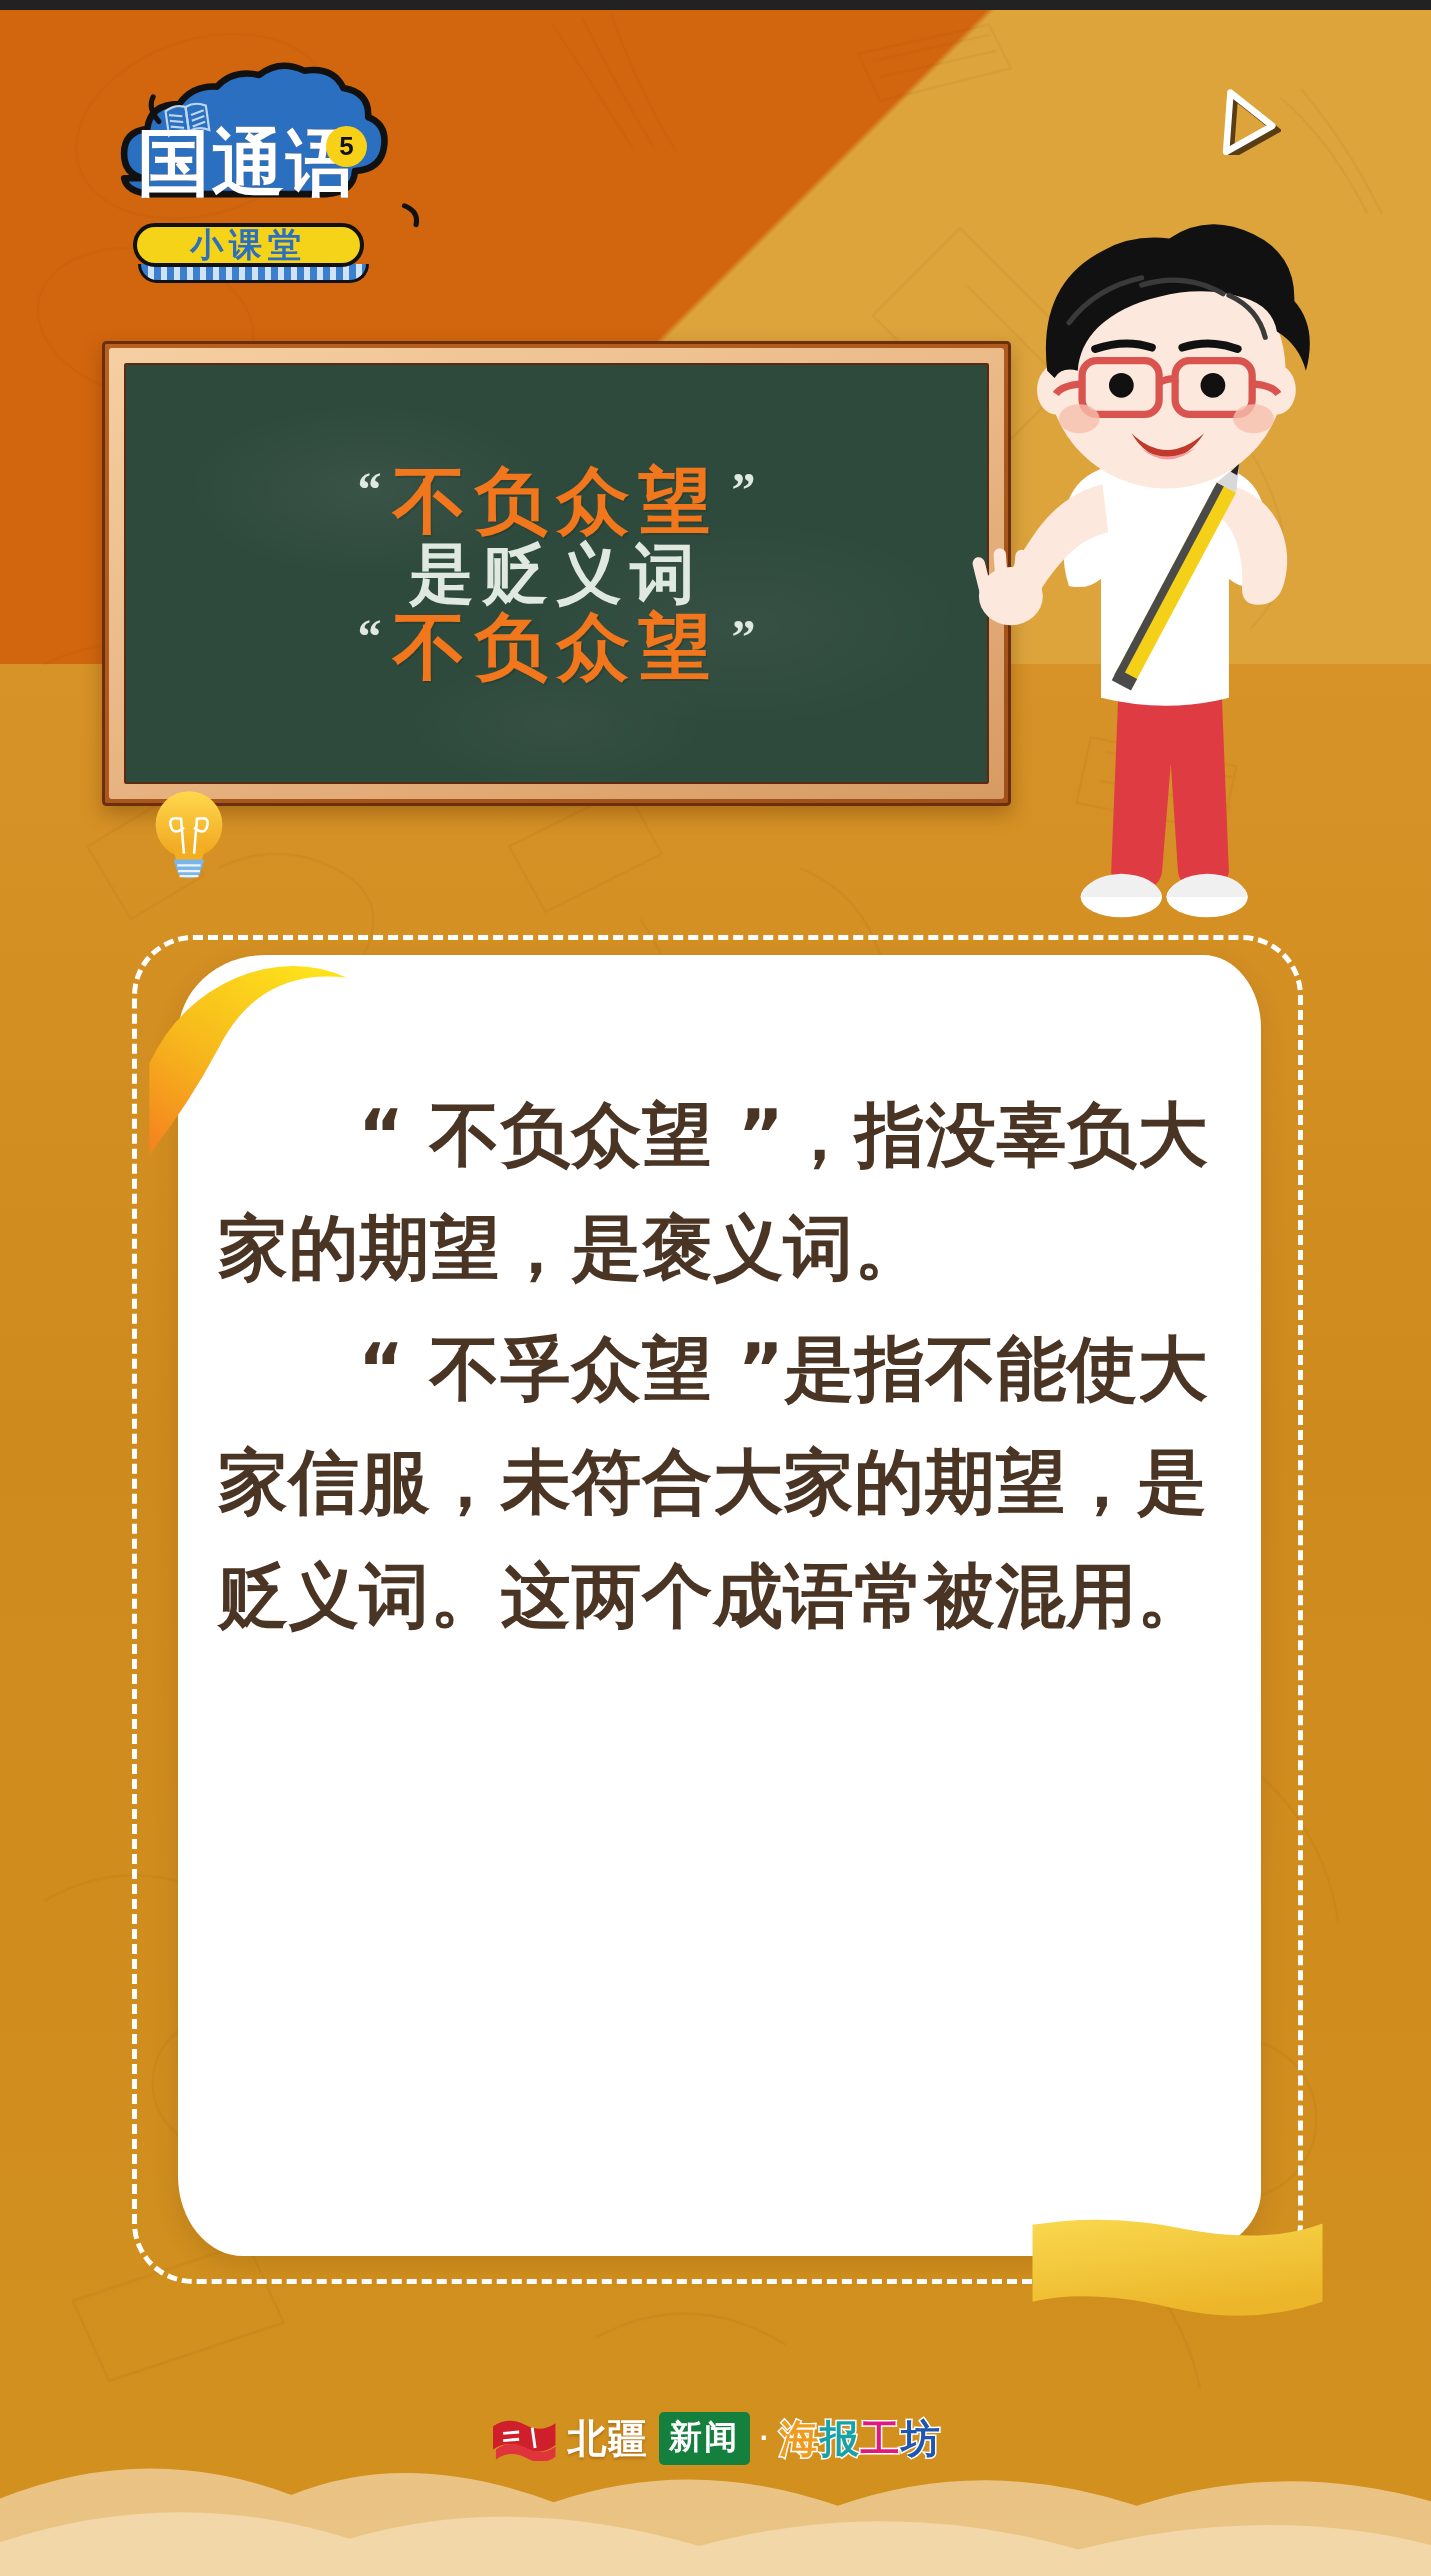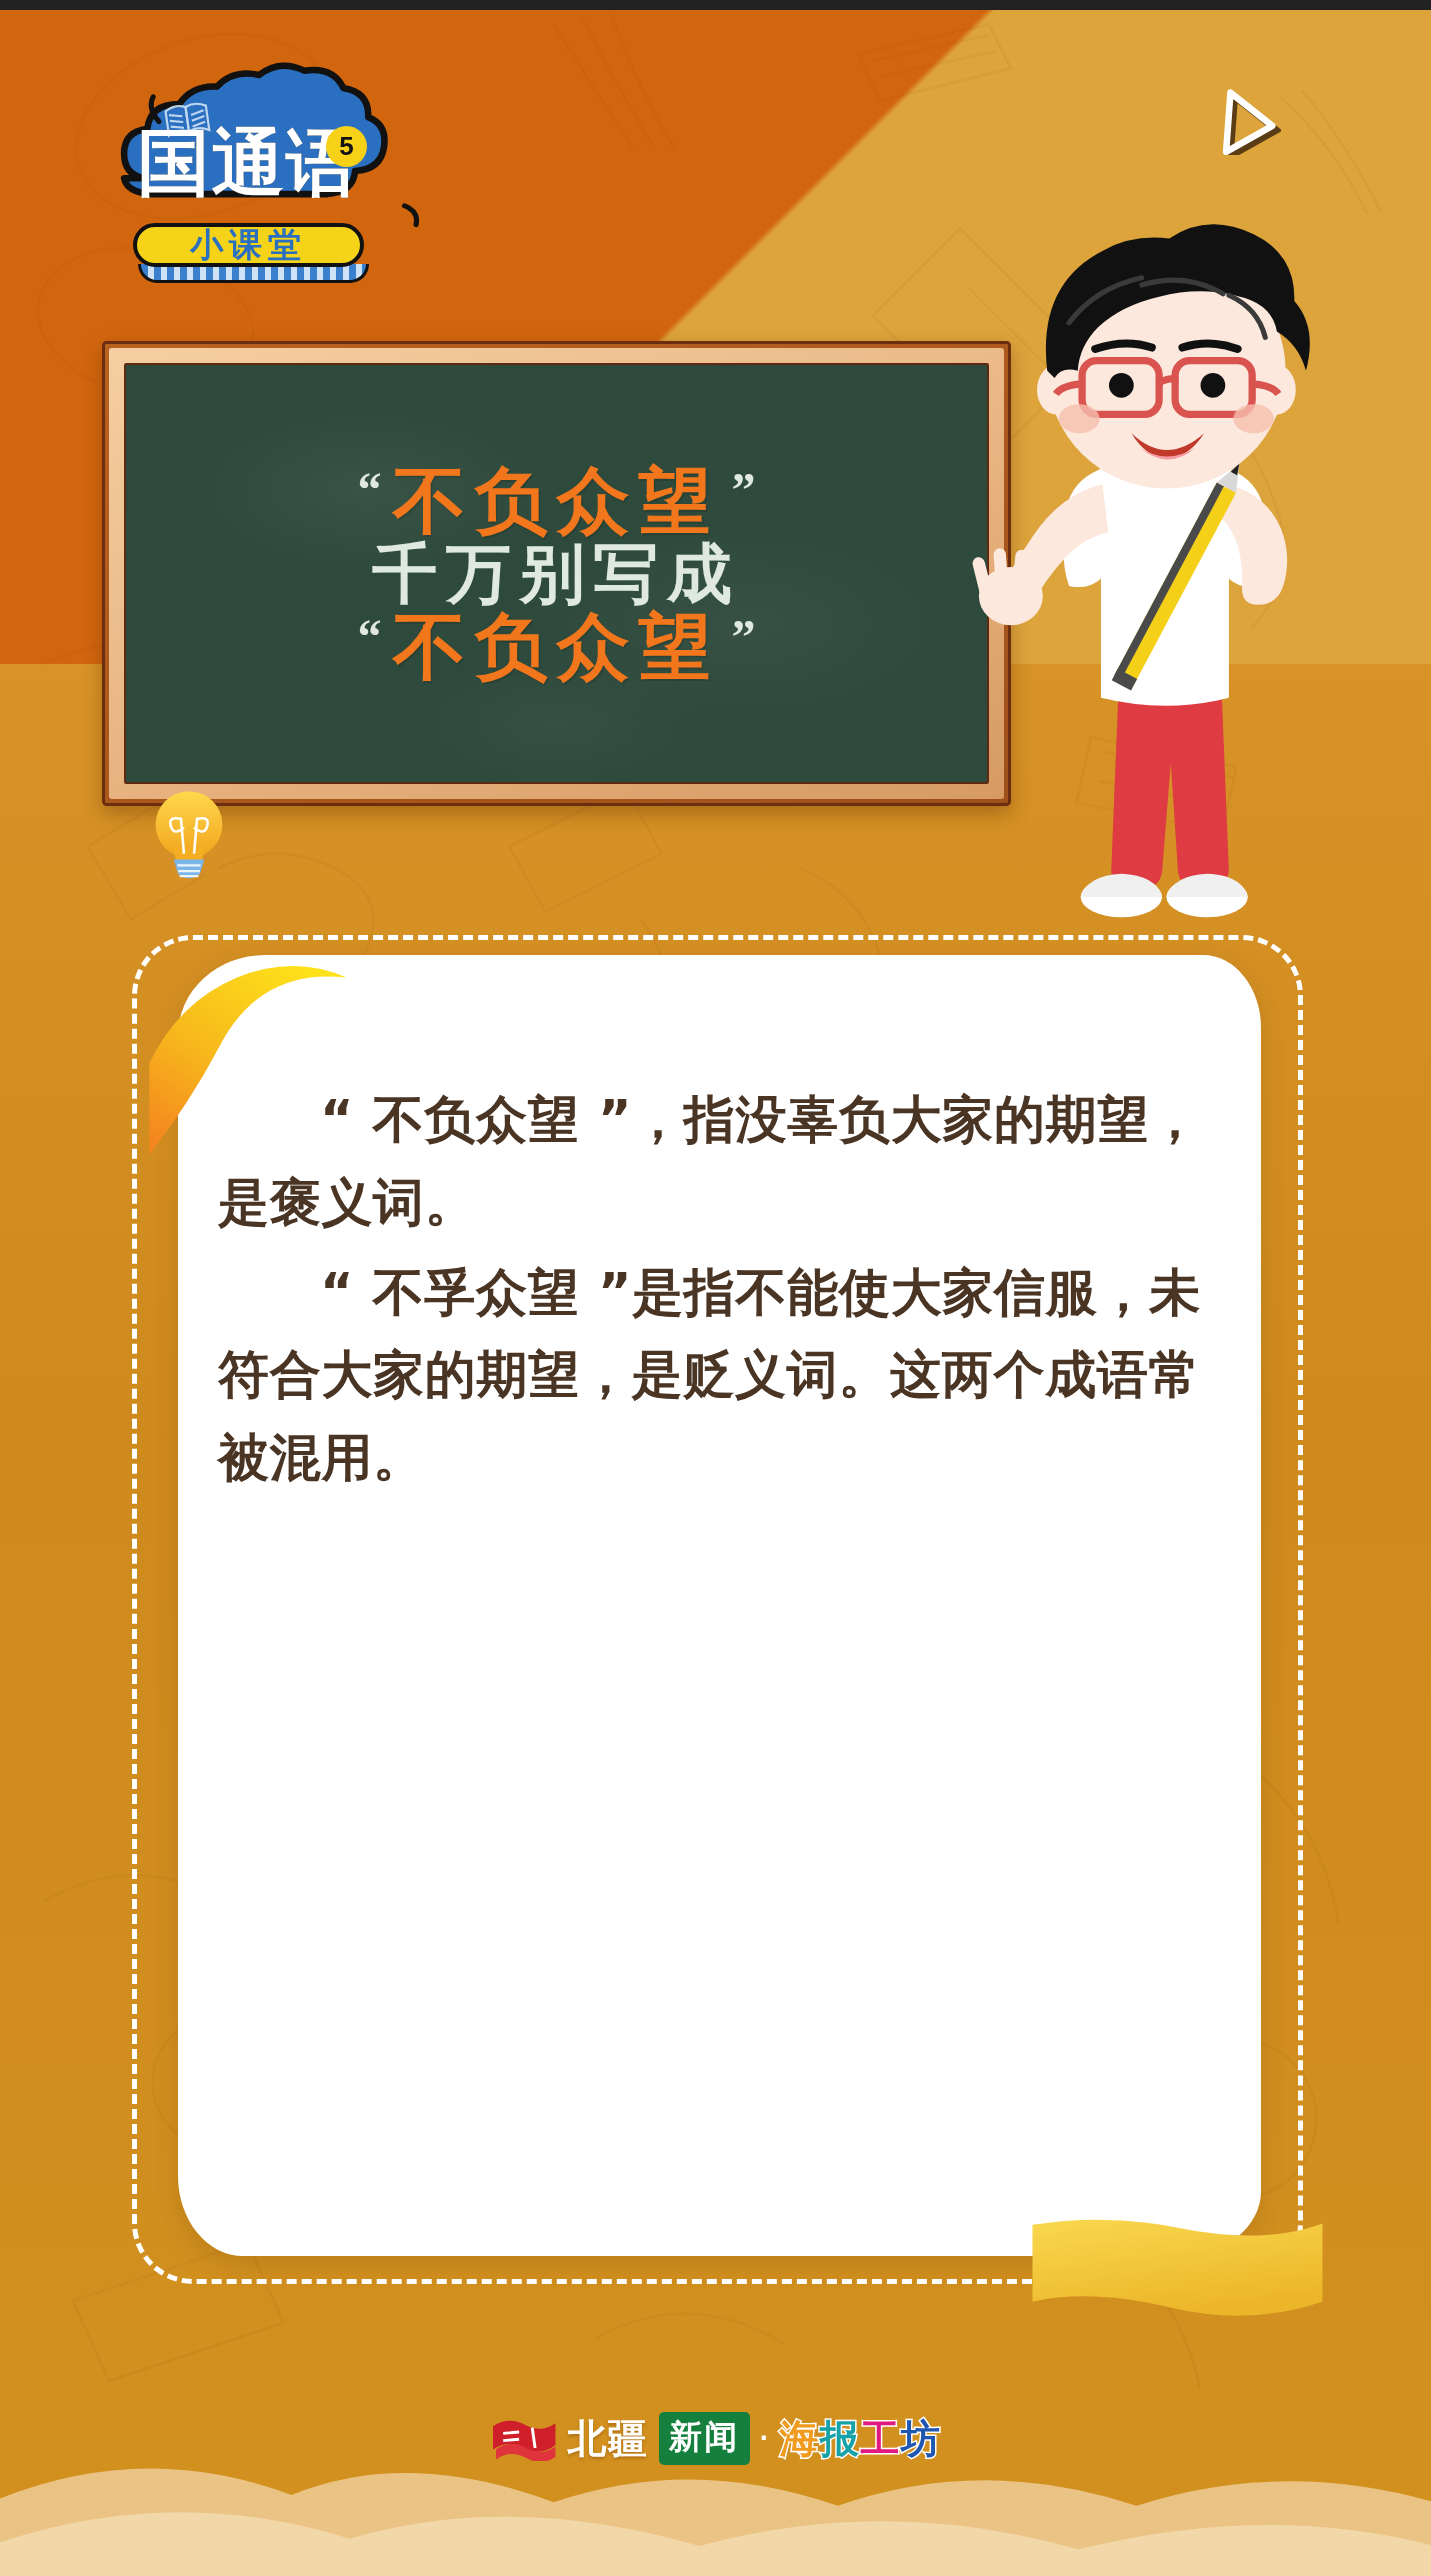--- a/index.html
+++ b/index.html
@@ -153,21 +153,21 @@
 
   
   .ribbon-tl{position:absolute;left:129px;top:934px;width:225px;height:211px;}
   .ribbon-br{position:absolute;left:1032px;top:2138px;width:291px;height:174px;}
 
   
   .body-text{
     position:absolute;left:218px;top:1069px;
     width:1003px;
     color:#4a3524;
-    font-size:51px;
+    font-size:70px;
     line-height:1.62;
     font-weight:bold;
     letter-spacing:0.7px;
     font-family:"DejaVu Sans","Liberation Sans",sans-serif;
   }
   .body-text p{margin:0 0 7.3px 0;text-indent:2em;}
 
   
   .footer{
     position:absolute;left:0;right:0;top:2396px;
@@ -272,21 +272,21 @@
     <div class="board-bevel"></div>
     <div class="board-inner">
       <div class="board-smudge"></div>
       <div class="board-lines">
         <div class="bl bl-orange">
           <span class="q">“</span>
           <span class="ch">不负众望</span>
           <span class="q">”</span>
         </div>
         <div class="bl bl-white">
-          <span class="ch">千万别写成</span>
+          <span class="ch">是贬义词</span>
         </div>
         <div class="bl bl-orange">
           <span class="q">“</span>
           <span class="ch">不负众望</span>
           <span class="q">”</span>
         </div>
       </div>
     </div>
   </div>
 

